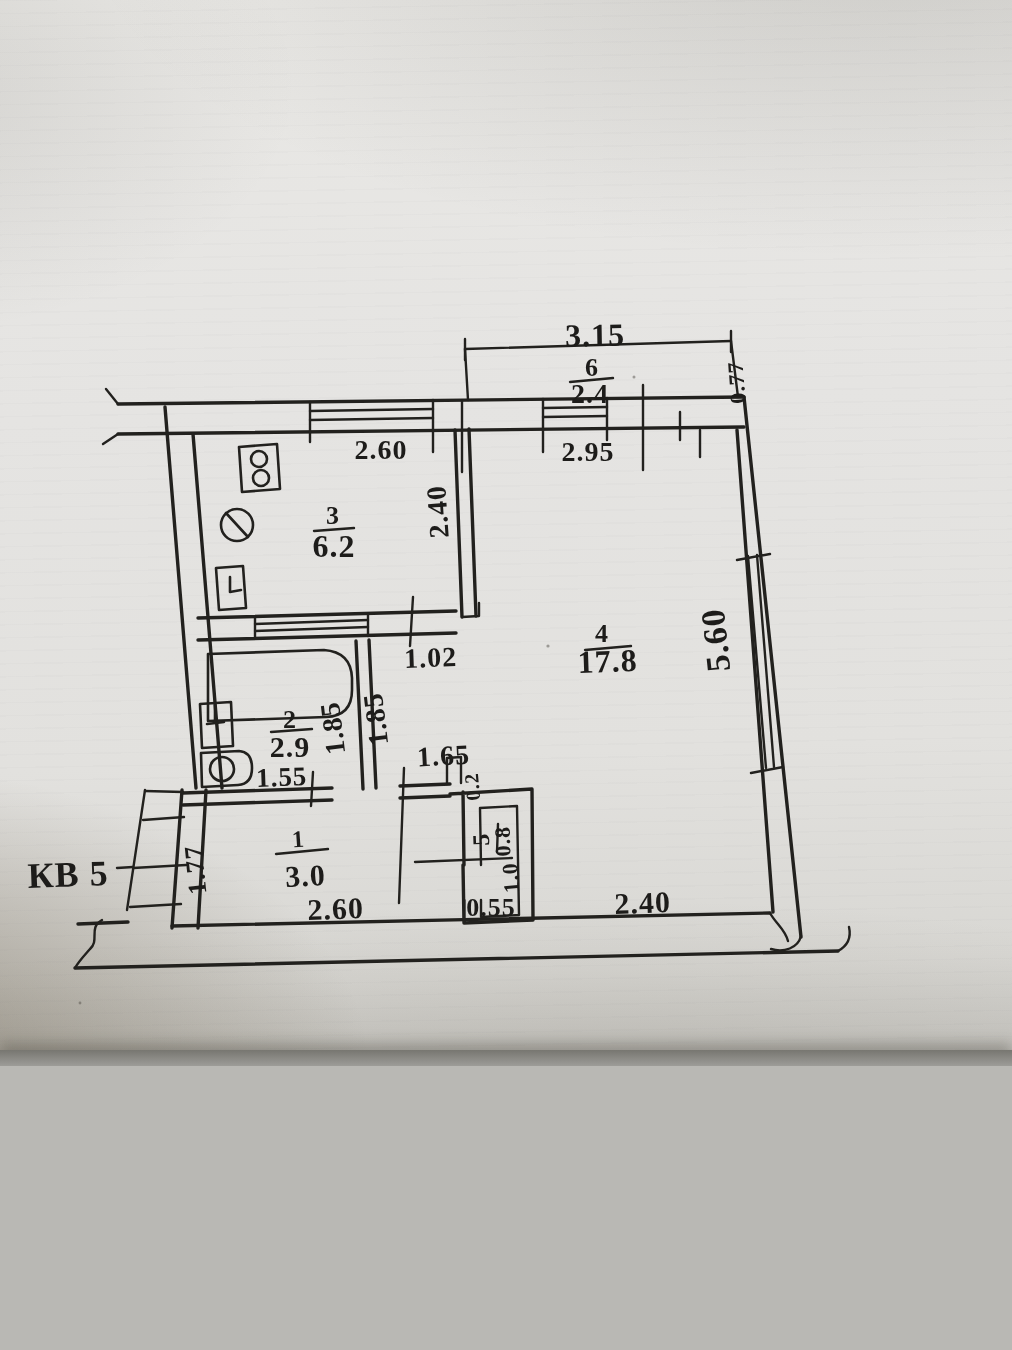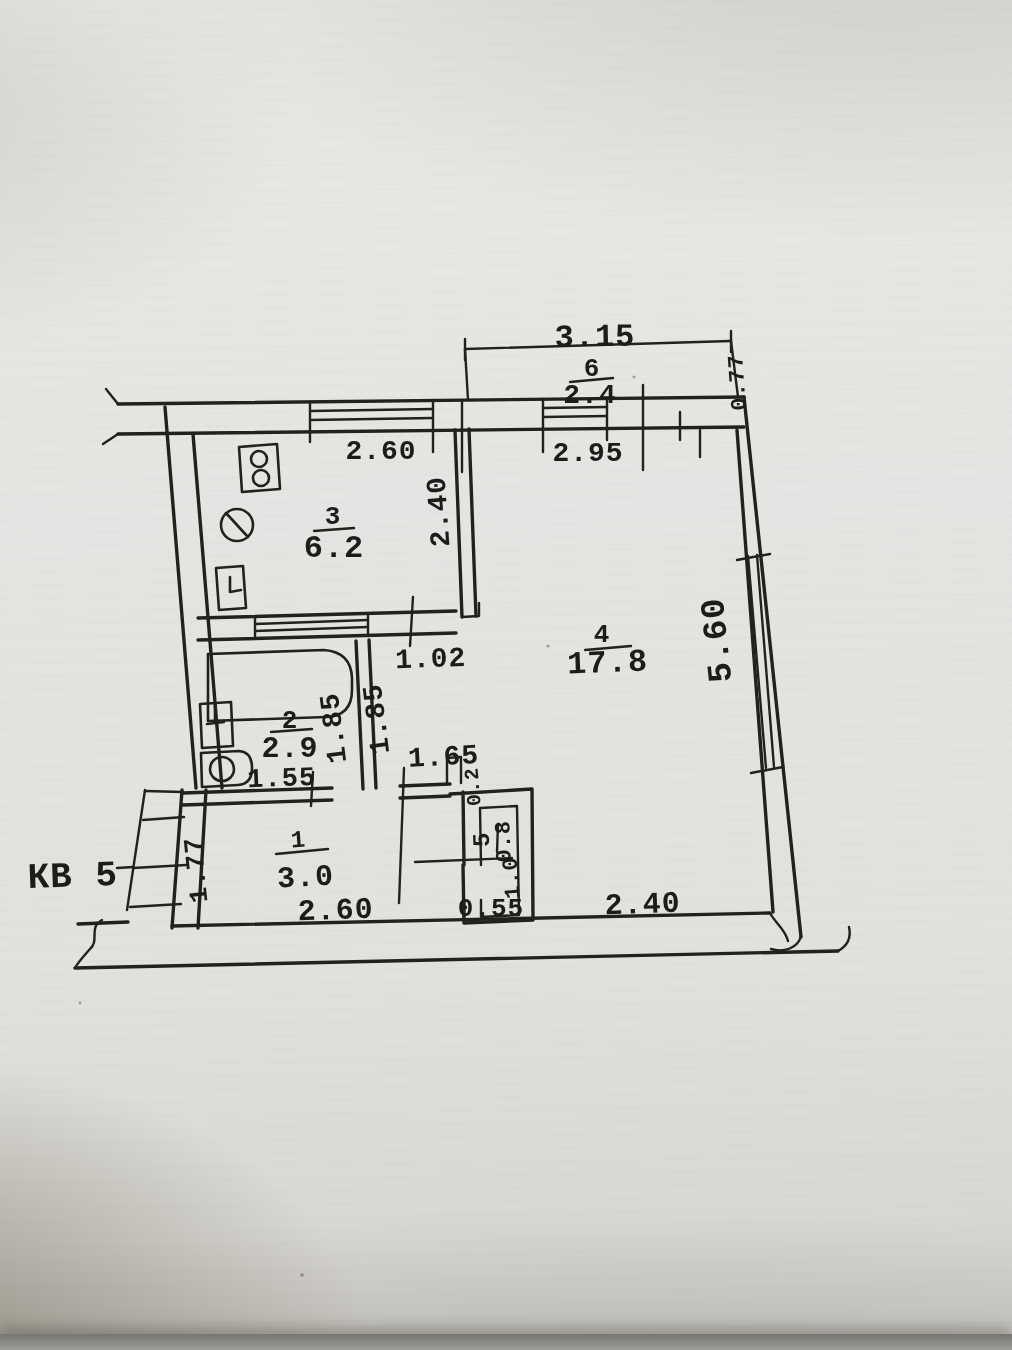--- a/index.html
+++ b/index.html
@@ -1,24 +1,24 @@
 <!DOCTYPE html>
 <html><head>
 <meta charset="utf-8">
 <style>
   html,body{margin:0;padding:0;background:#b9b8b4;}
   .page{
-    position:relative;width:1012px;height:1350px;overflow:hidden;
+    position:relative;width:1012px;height:1066px;overflow:hidden;
     background:
       radial-gradient(1300px 520px at 88% -6%, rgba(60,58,50,0.16), transparent 62%),
       radial-gradient(700px 420px at -12% 8%, rgba(60,58,50,0.12), transparent 60%),
       radial-gradient(900px 520px at -15% 100%, rgba(74,62,40,0.45), transparent 58%),
       radial-gradient(1500px 420px at 60% 108%, rgba(80,72,55,0.22), transparent 60%),
       linear-gradient(178deg,#e9e8e5 0%,#e5e4e2 38%,#e2e1de 70%,#d8d7d3 90%,#c9c8c4 100%);
-    font-family:Liberation Mono, monospace;
+    font-family:Liberation Serif, serif;
   }
   .ruled{
     position:absolute;inset:0;pointer-events:none;opacity:.5;
     background:repeating-linear-gradient(179deg, rgba(110,110,118,.05) 0 1.5px, transparent 1.5px 13px);
   }
   .paper-edge{
     position:absolute;left:0;right:0;bottom:0;height:16px;
     background:linear-gradient(#777670,#9d9c98);
     box-shadow:0 -6px 14px rgba(60,58,50,.35);
   }

